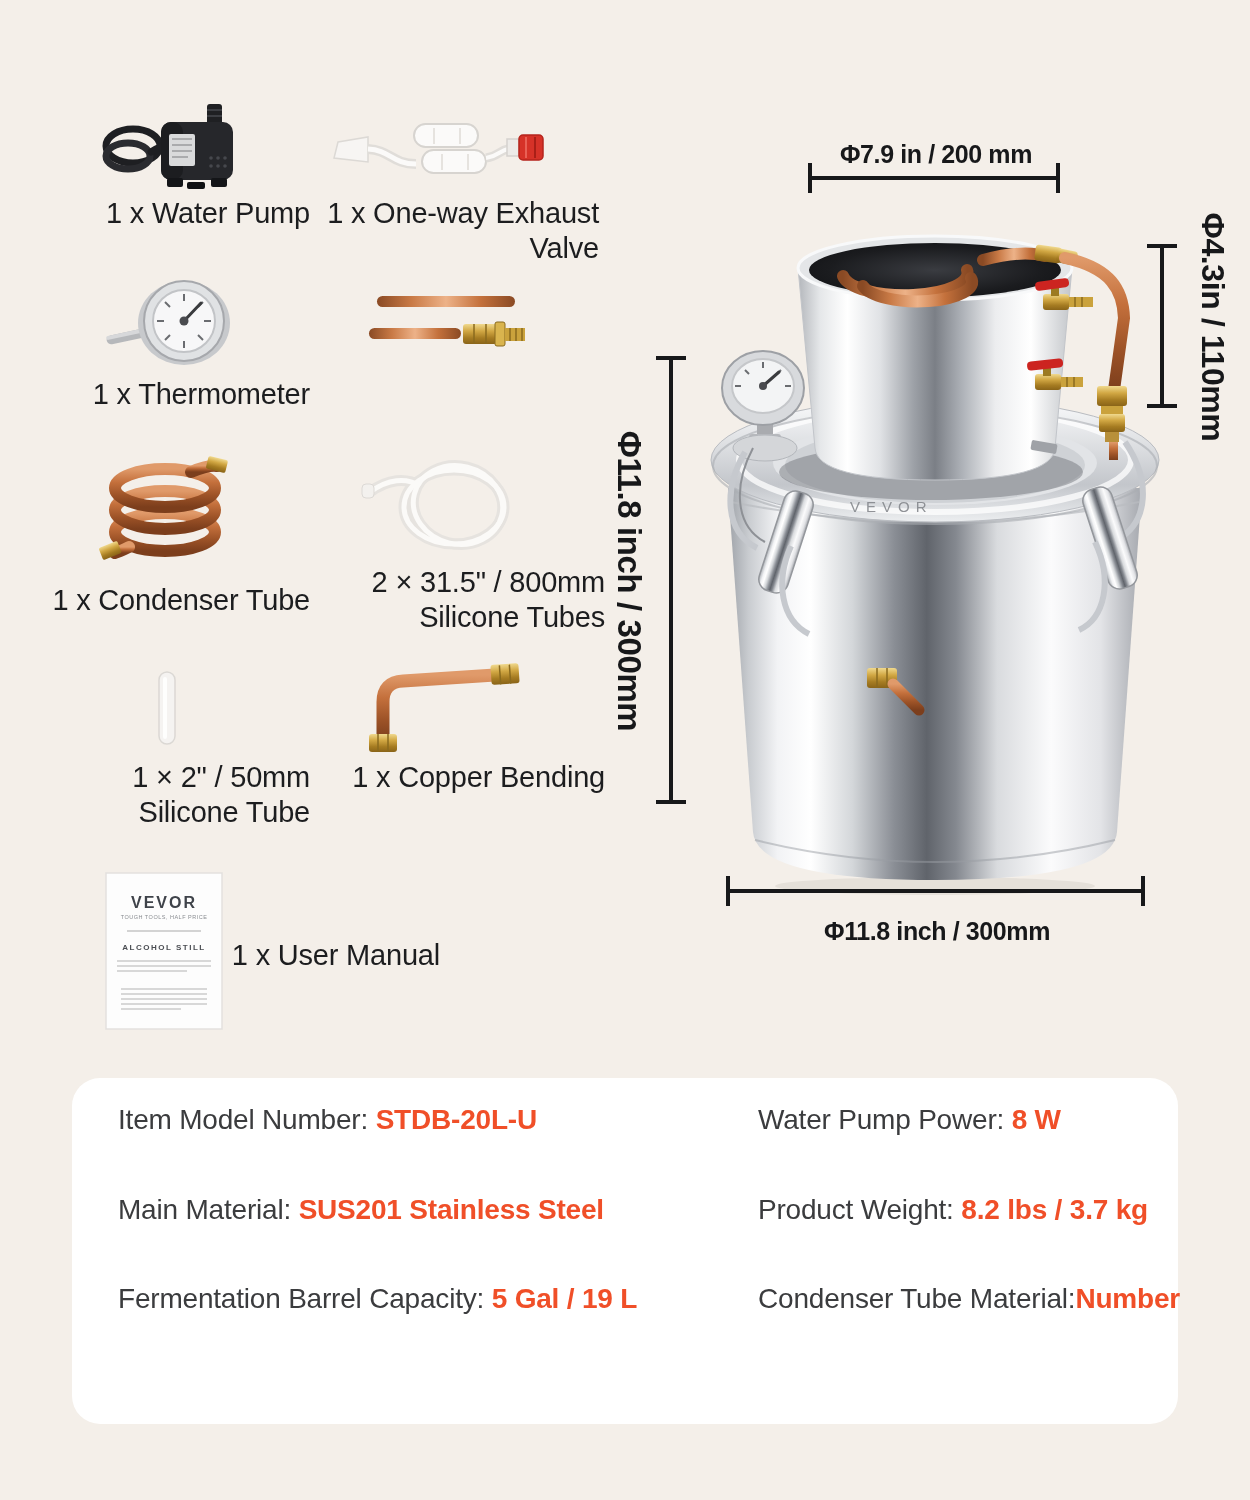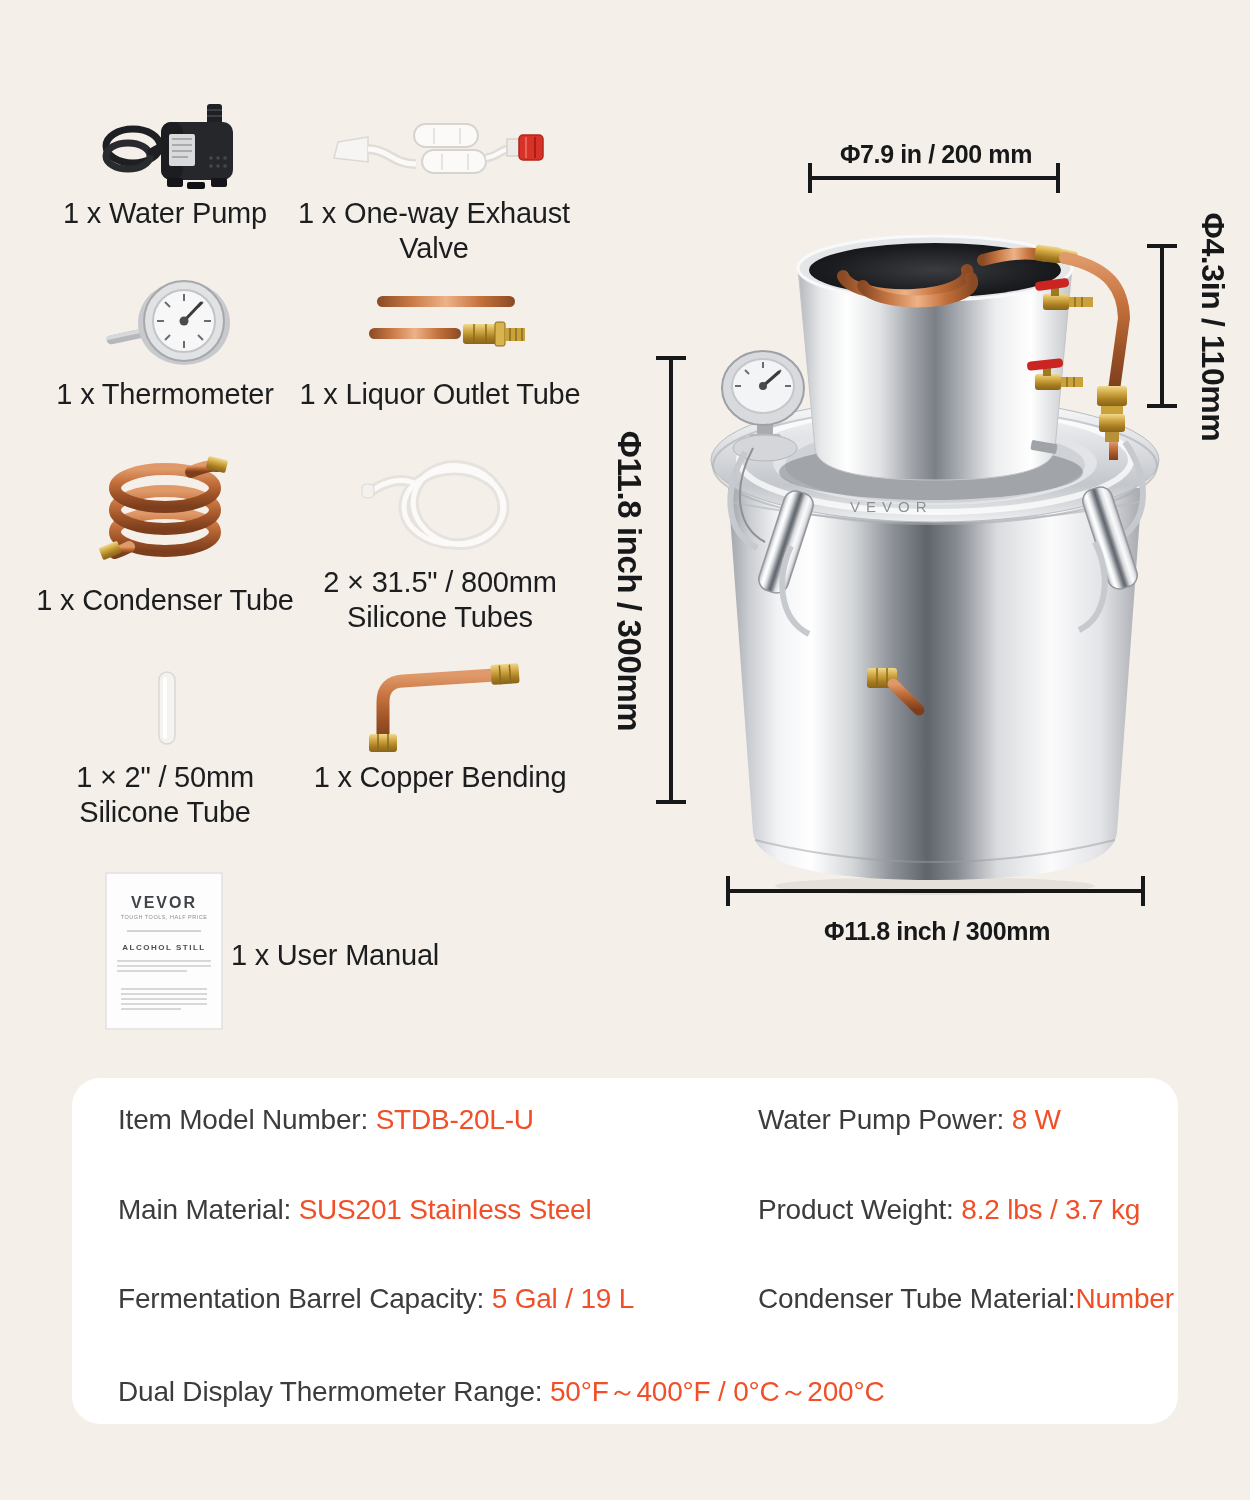--- a/index.html
+++ b/index.html
@@ -1,27 +1,27 @@
 <!DOCTYPE html>
 <html><head>
 <meta charset="utf-8">
 <style>
   html,body{margin:0;padding:0;background:#f4efe9;}
   .canvas{position:relative;width:1250px;height:1500px;background:#f4efe9;overflow:hidden;
           font-family:"Liberation Sans","DejaVu Sans",sans-serif;color:#1c1d1f;}
   .abs{position:absolute;}
-  .acc-label{position:absolute;text-align:center;font-size:29px;line-height:35px;color:#1c1d1f;letter-spacing:-0.2px;}
+  .acc-label{position:absolute;text-align:right;font-size:29px;line-height:35px;color:#1c1d1f;letter-spacing:-0.2px;}
   .dim-label{position:absolute;font-size:25px;font-weight:700;color:#17181a;white-space:nowrap;
              transform:translate(-50%,-50%);letter-spacing:-0.4px;}
   .dim-label.rot{transform:translate(-50%,-50%) rotate(90deg);font-size:32px;}
   .dim-h{position:absolute;height:4px;background:#17181a;}
   .dim-v{position:absolute;width:4px;background:#17181a;}
   .spec-panel{position:absolute;left:72px;top:1078px;width:1106px;height:346px;background:#ffffff;border-radius:28px;}
   .spec-row{position:absolute;font-size:28px;color:#3b3c3e;white-space:nowrap;letter-spacing:-0.2px;}
-  .spec-value{color:#f04f28;font-weight:400;text-align:center;}
+  .spec-value{color:#f04f28;font-weight:700;text-align:center;}
   svg{display:block;}
 </style>
 </head>
 <body>
 
 <div class="canvas">
 
   <svg width="0" height="0" class="abs" aria-hidden="true">
     <defs>
       <linearGradient id="steelH" x1="0" y1="0" x2="1" y2="0">
@@ -220,21 +220,20 @@
         <rect x="16" y="121" width="86" height="2"></rect>
       <rect x="16" y="126" width="86" height="2"></rect>
         <rect x="16" y="131" width="86" height="2"></rect>
       <rect x="16" y="136" width="60" height="2"></rect>
     </g>
   </svg>
 
   <div class="acc-label" style="left:20px;top:196px;width:290px">1 x Water Pump</div>
   <div class="acc-label" style="left:269px;top:196px;width:330px">1 x One-way Exhaust Valve</div>
   <div class="acc-label" style="left:20px;top:377px;width:290px">1 x Thermometer</div>
-  <div class="acc-label" style="left:275px;top:377px;width:330px">1 x Liquor Outlet Tube</div>
   <div class="acc-label" style="left:20px;top:583px;width:290px">1 x Condenser Tube</div>
   <div class="acc-label" style="left:275px;top:565px;width:330px">
     <div>2 × 31.5" / 800mm</div>
     <div>Silicone Tubes</div>
   </div>
   <div class="acc-label" style="left:20px;top:760px;width:290px">
     <div>1 × 2" / 50mm</div>
     <div>Silicone Tube</div>
   </div>
   <div class="acc-label" style="left:275px;top:760px;width:330px">
@@ -375,17 +374,14 @@
   </div>
   <div class="spec-row" style="left:758px;top:1194px">
     <span>Product Weight: </span><span class="spec-value">8.2 lbs / 3.7 kg</span>
   </div>
   <div class="spec-row" style="left:118px;top:1283px">
     <span>Fermentation Barrel Capacity: </span><span class="spec-value">5 Gal / 19 L</span>
   </div>
   <div class="spec-row" style="left:758px;top:1283px">
     <span>Condenser Tube Material:</span><span class="spec-value">Number</span>
   </div>
-  <div class="spec-row" style="left:118px;top:1373px">
-    <span>Dual Display Thermometer Range: </span><span class="spec-value">50°F～400°F / 0°C～200°C</span>
-  </div>
 
 </div>
 
 </body></html>

